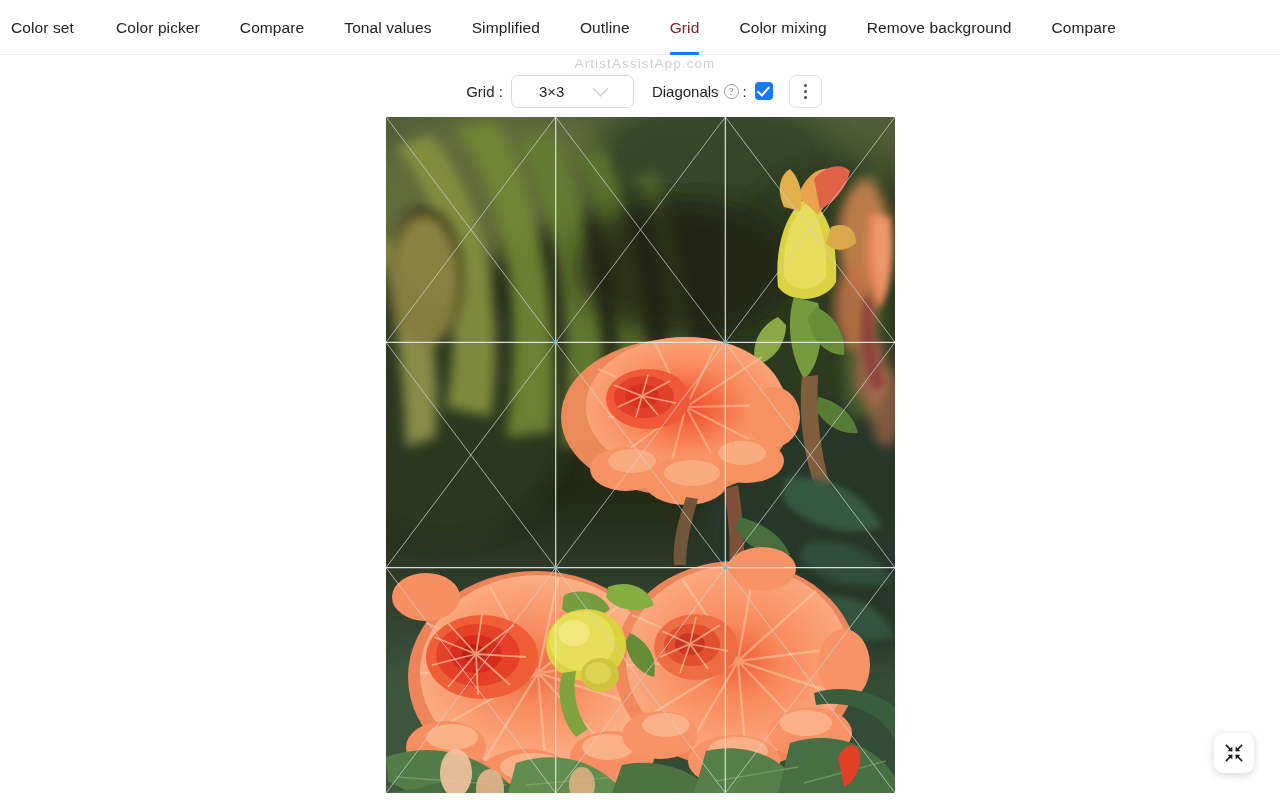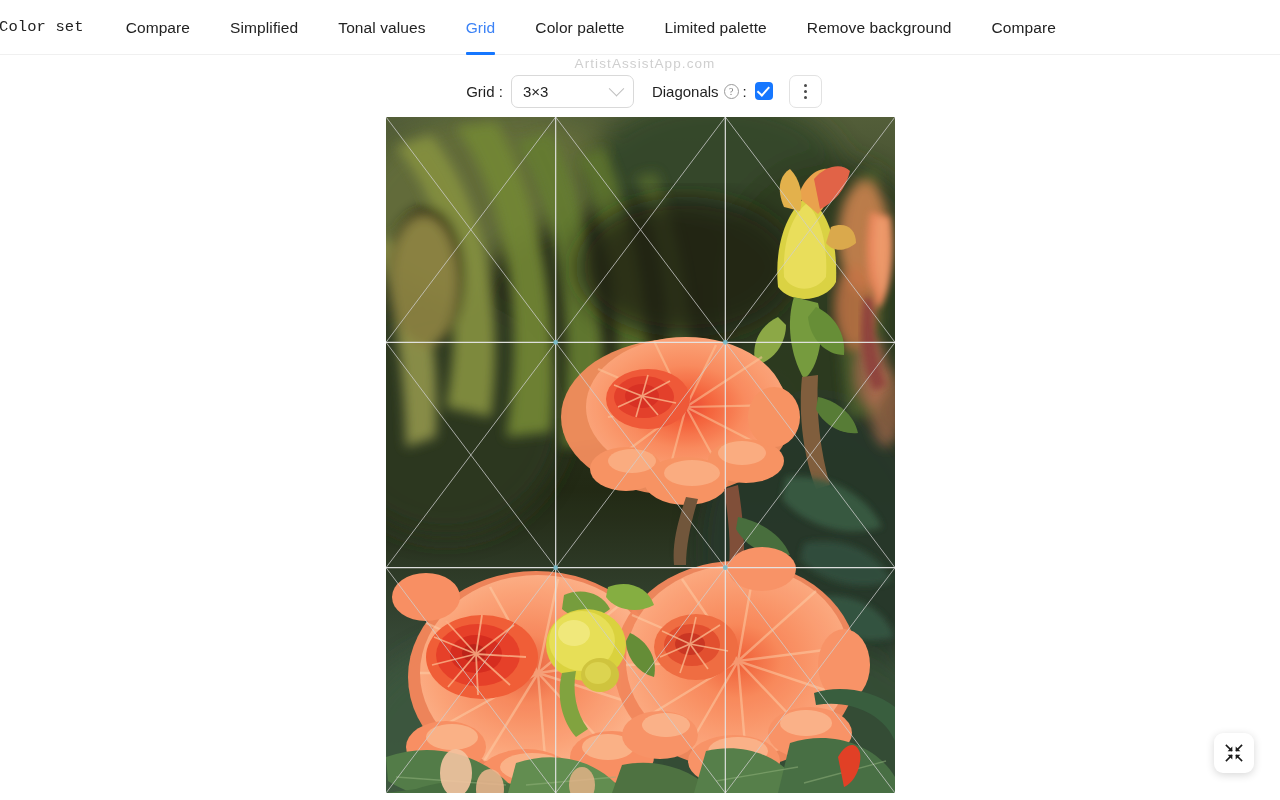--- a/index.html
+++ b/index.html
@@ -27,22 +27,22 @@
     font-size: 15.5px;
     color: #222222;
     padding: 0 20px;
     height: 55px;
     line-height: 55px;
     cursor: pointer;
     position: relative;
     flex: 0 0 auto;
     letter-spacing: 0.1px;
   }
-  .tab:first-child { padding-left: 0; margin-left: -1px; padding-right: 22px; font-family: Liberation Mono, monospace; }
-  .tab.active { color: #3b82f6; }
+  .tab:first-child { padding-left: 12px; margin-left: -1px; padding-right: 22px; }
+  .tab.active { color: #7f1d1d; }
   .tab.active .tab-underline {
     position: absolute;
     left: 20px; right: 20px;
     bottom: 0px;
     height: 3px;
     background: #1677ff;
     border-radius: 1px;
   }
   .tab .tab-underline { display: none; }
   .tab.active .tab-underline { display: block; }
@@ -79,21 +79,21 @@
     margin-right: 8px;
   }
   .select {
     width: 123px;
     height: 33px;
     border: 1px solid #d9d9d9;
     border-radius: 7px;
     background: #ffffff;
     display: flex;
     align-items: center;
-    padding: 0 11px;
+    padding: 0 27px;
     cursor: pointer;
     position: relative;
     justify-content: space-between;
   }
   .select-value {
     font-size: 15px;
     color: #1f1f1f;
     flex: 1;
   }
   .chev {
@@ -195,26 +195,27 @@
     align-items: center;
     justify-content: center;
     cursor: pointer;
   }
 </style>
 </head>
 <body>
 
 <div class="tabbar" id="tabbar">
     <div class="tab"><span>Color set</span></div>
+    <div class="tab"><span>Color picker</span></div>
     <div class="tab"><span>Compare</span></div>
+    <div class="tab"><span>Tonal values</span></div>
     <div class="tab"><span>Simplified</span></div>
-    <div class="tab"><span>Tonal values</span></div>
+    <div class="tab"><span>Outline</span></div>
     <div class="tab active"><span>Grid</span><span class="tab-underline"></span></div>
-    <div class="tab"><span>Color palette</span></div>
-    <div class="tab"><span>Limited palette</span></div>
+    <div class="tab"><span>Color mixing</span></div>
     <div class="tab"><span>Remove background</span></div>
     <div class="tab"><span>Compare</span></div>
   </div>
 
 <div class="watermark">ArtistAssistApp.com</div>
 
 <div class="controls">
 
   <span class="ctrl-label">Grid :</span>
 

